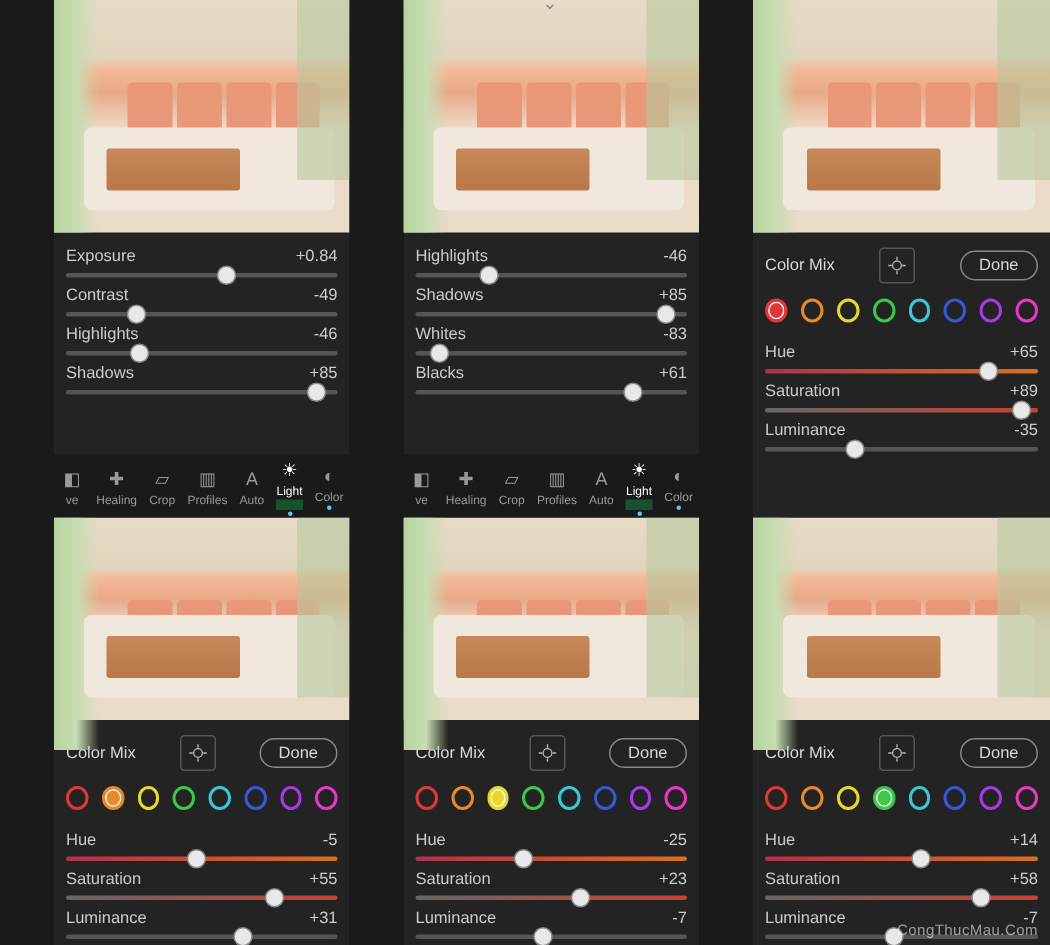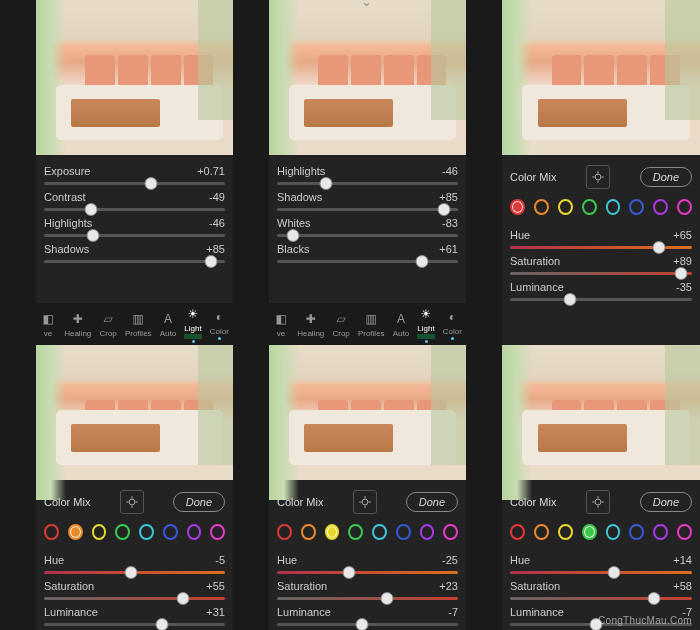--- a/index.html
+++ b/index.html
@@ -17,28 +17,28 @@
 .panel.short-photo{height:calc(100% - 135px);}
 .row{margin-bottom:6px;}
 .row-head{display:flex;justify-content:space-between;font-size:11px;color:#ccc;margin-bottom:5px;}
 .slider{height:3px;background:#555;position:relative;border-radius:2px;margin-bottom:2px;}
 .slider.gradient-red{background:linear-gradient(90deg,#b03050,#c85030,#d87020);}
 .slider.gradient-sat{background:linear-gradient(90deg,#666,#c84030);}
 .thumb{position:absolute;top:-5px;width:13px;height:13px;border-radius:50%;background:#e8e8e8;border:1px solid #888;transform:translateX(-50%);}
 .toolbar{position:absolute;bottom:0;left:0;right:0;height:42px;background:#1a1a1a;display:flex;justify-content:space-around;align-items:center;padding:2px 0;}
 .tool{display:flex;flex-direction:column;align-items:center;gap:2px;font-size:8px;color:#999;}
 .tool.active{color:#fff;}
-.tool.active .tlabel{border-bottom:5px solid #14532d;padding-bottom:1px;text-align:center;}
+.tool.active .tlabel{border-bottom:7px solid #14532d;padding-bottom:1px;text-align:center;}
 .tool .ticon{width:16px;height:16px;display:flex;align-items:center;justify-content:center;font-size:12px;}
 .dot{width:3px;height:3px;background:#5ac8fa;border-radius:50%;margin-top:-1px;}
 .cm-head{display:flex;align-items:center;gap:10px;margin-bottom:10px;}
 .cm-title{font-size:11px;color:#d8d8d8;flex:0 0 auto;}
 .target-btn{width:24px;height:24px;border:1px solid #555;border-radius:3px;display:flex;align-items:center;justify-content:center;margin:0 auto;}
 .target-btn svg{width:14px;height:14px;}
-.done-btn{border:1px solid #888;color:#d8d8d8;font-size:11px;padding:3px 12px;border-radius:12px;background:transparent;font-style:italic;}
+.done-btn{border:1px solid #888;color:#d8d8d8;font-size:11px;padding:3px 12px;border-radius:12px;background:transparent;}
 .swatches{display:flex;gap:9px;margin:10px 0 14px;justify-content:flex-start;}
 .sw{width:16px;height:16px;border-radius:50%;border:2px solid;background:transparent;}
 .sw.selected{background:currentColor;box-shadow:0 0 0 1px #fff inset;}
 .cell-bottom .photo{height:135px;}
 .handle{position:absolute;top:3px;left:50%;transform:translateX(-50%);width:18px;height:4px;}
 .handle::before{content:"⌄";color:#888;font-size:12px;position:absolute;top:-8px;left:3px;}
 .watermark{position:absolute;bottom:4px;right:8px;font-size:10px;color:rgba(255,255,255,.55);letter-spacing:.3px;z-index:10;}
 </style>
 </head>
 <body>
@@ -53,21 +53,21 @@
           <span></span>
           <span></span>
         </div>
       <div class="sofa"></div>
         <div class="table"></div>
     </div>
     <div class="panel" id="panel-p1">
         <div class="row">
     <div class="row-head">
       <span>Exposure</span>
-      <span>+0.71</span>
+      <span>+0.84</span>
     </div>
     <div class="slider ">
       <div class="thumb" style="left:59%"></div>
     </div>
   </div>
         <div class="row">
     <div class="row-head">
       <span>Contrast</span>
       <span>-49</span>
     </div>

